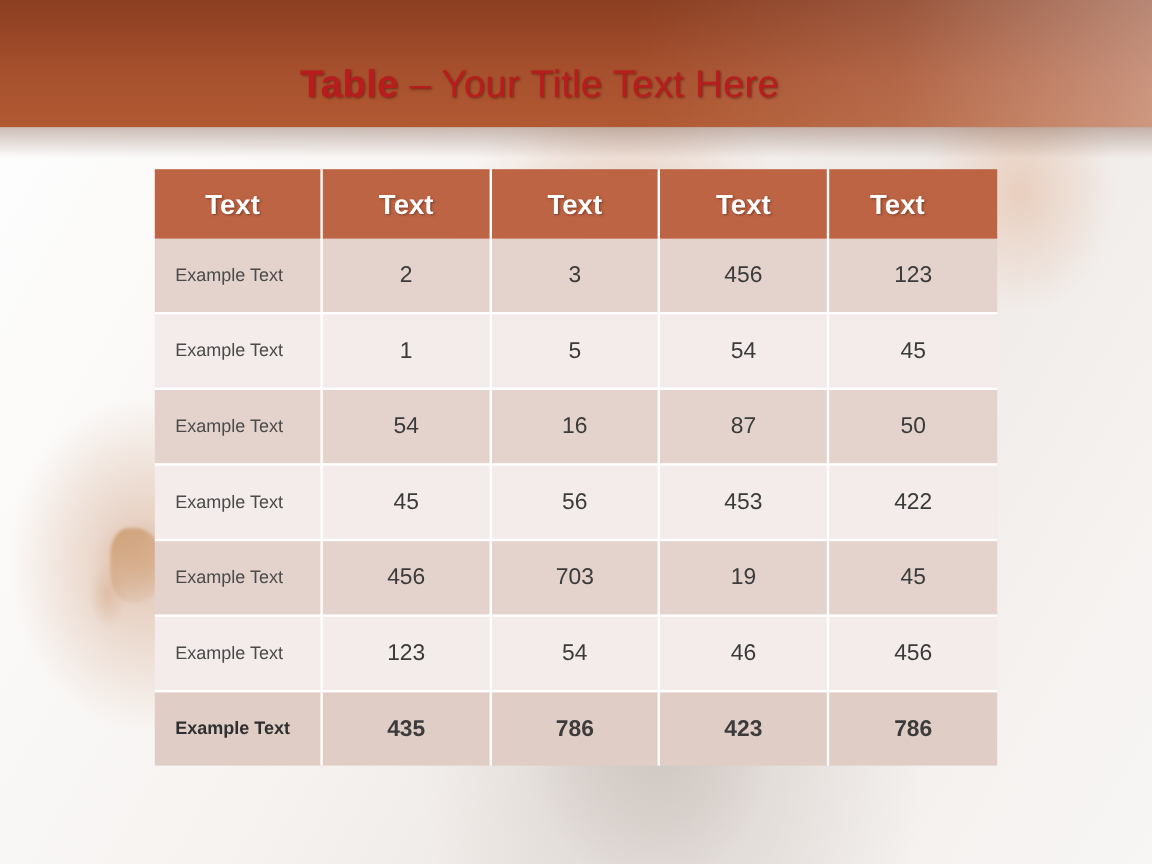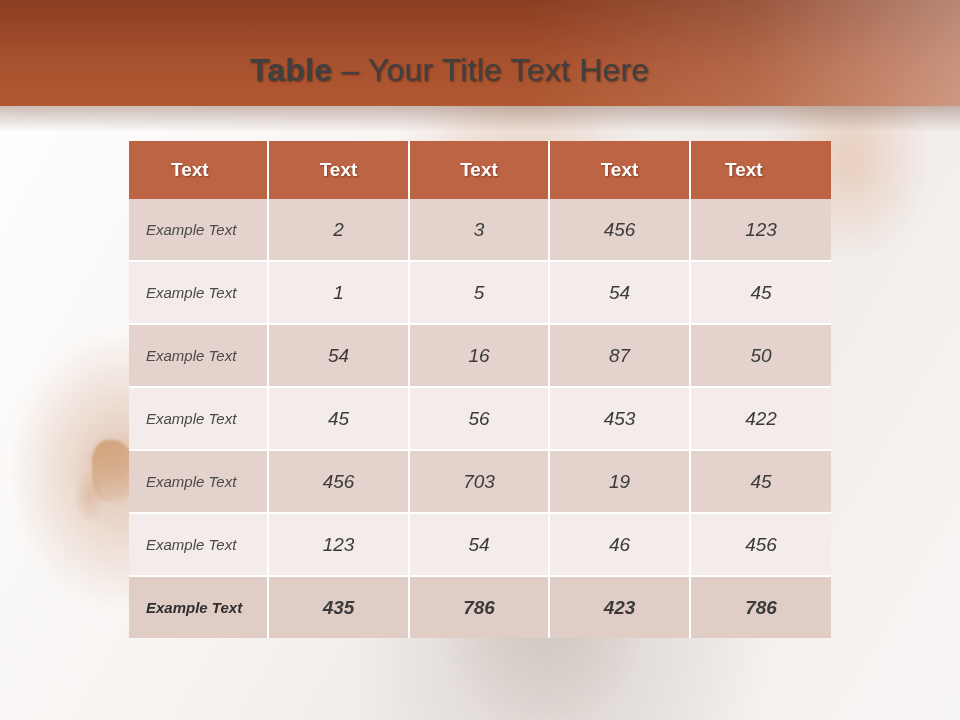--- a/index.html
+++ b/index.html
@@ -98,21 +98,21 @@
     top: 106px;
     width: 960px;
     height: 26px;
     background: linear-gradient(180deg, rgba(90,40,20,0.30) 0%, rgba(90,40,20,0.0) 100%);
   }
   .slide-title {
     position: absolute;
     left: 250px;
     top: 52px;
     font-size: 32px;
-    color: #404040;
+    color: #b91c1c;
     white-space: nowrap;
     text-shadow: 1px 1px 2px rgba(60,20,8,0.55);
     letter-spacing: 0.2px;
   }
   .slide-title .t-bold {
     font-weight: bold;
   }
   .slide-title .t-light {
     font-weight: normal;
   }
@@ -132,37 +132,36 @@
   table.data col.c0 { width: 139px; }
   table.data col.c1 { width: 141px; }
   table.data col.c2 { width: 140px; }
   table.data col.c3 { width: 141px; }
   table.data col.c4 { width: 141px; }
 
   table.data th {
     height: 56px;
     background: #bd6444;
     color: #ffffff;
-    font-size: 19px;
+    font-size: 23px;
     font-weight: bold;
     text-align: center;
     border-right: 2px solid #ffffff;
     text-shadow: 1px 1px 2px rgba(70,25,10,0.5);
   }
   table.data th:first-child { text-align: left; padding-left: 42px; }
   table.data th:last-child { border-right: none; text-align: left; padding-left: 34px; }
 
   table.data td {
     height: 59px;
     font-size: 19px;
     color: #3b3b3b;
     text-align: center;
     border-right: 2px solid #ffffff;
     border-bottom: 2px solid #ffffff;
-    font-style: italic;
   }
   table.data td:first-child {
     text-align: left;
     padding-left: 17px;
     font-size: 15px;
     color: #4a4a4a;
   }
   table.data td:last-child { border-right: none; }
 
   tr.row-odd td { background: #e3d3cc; }

